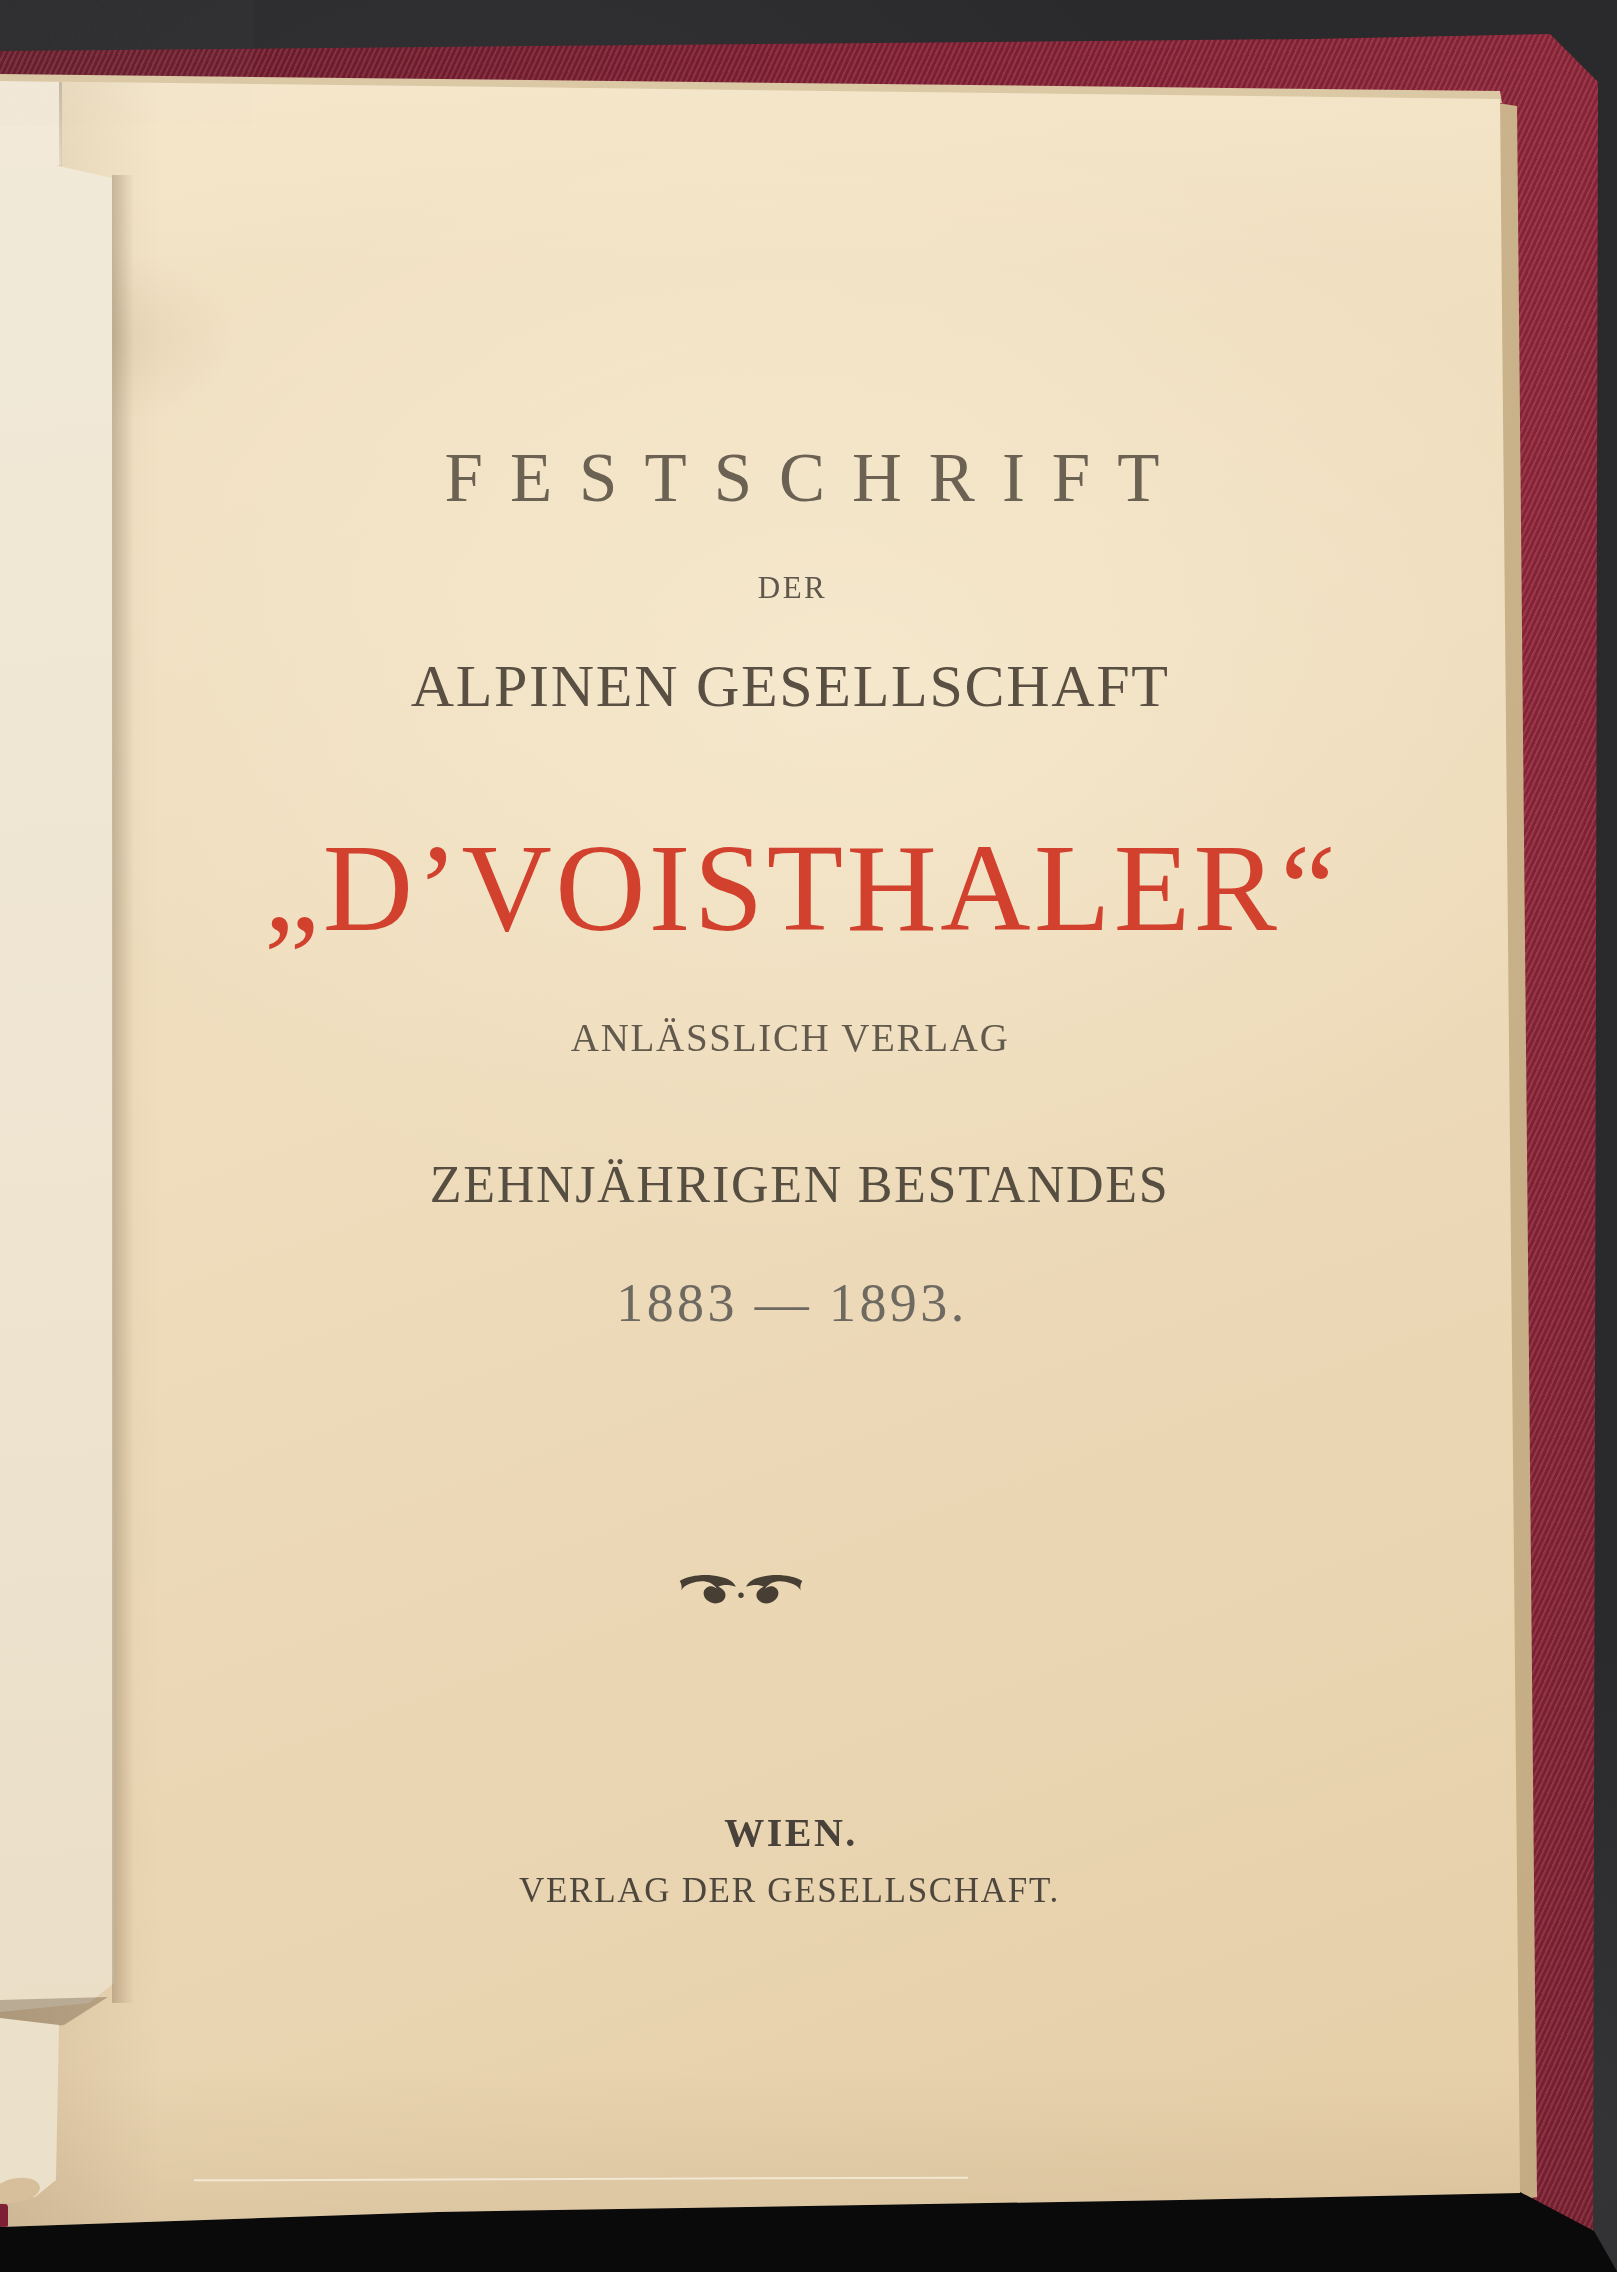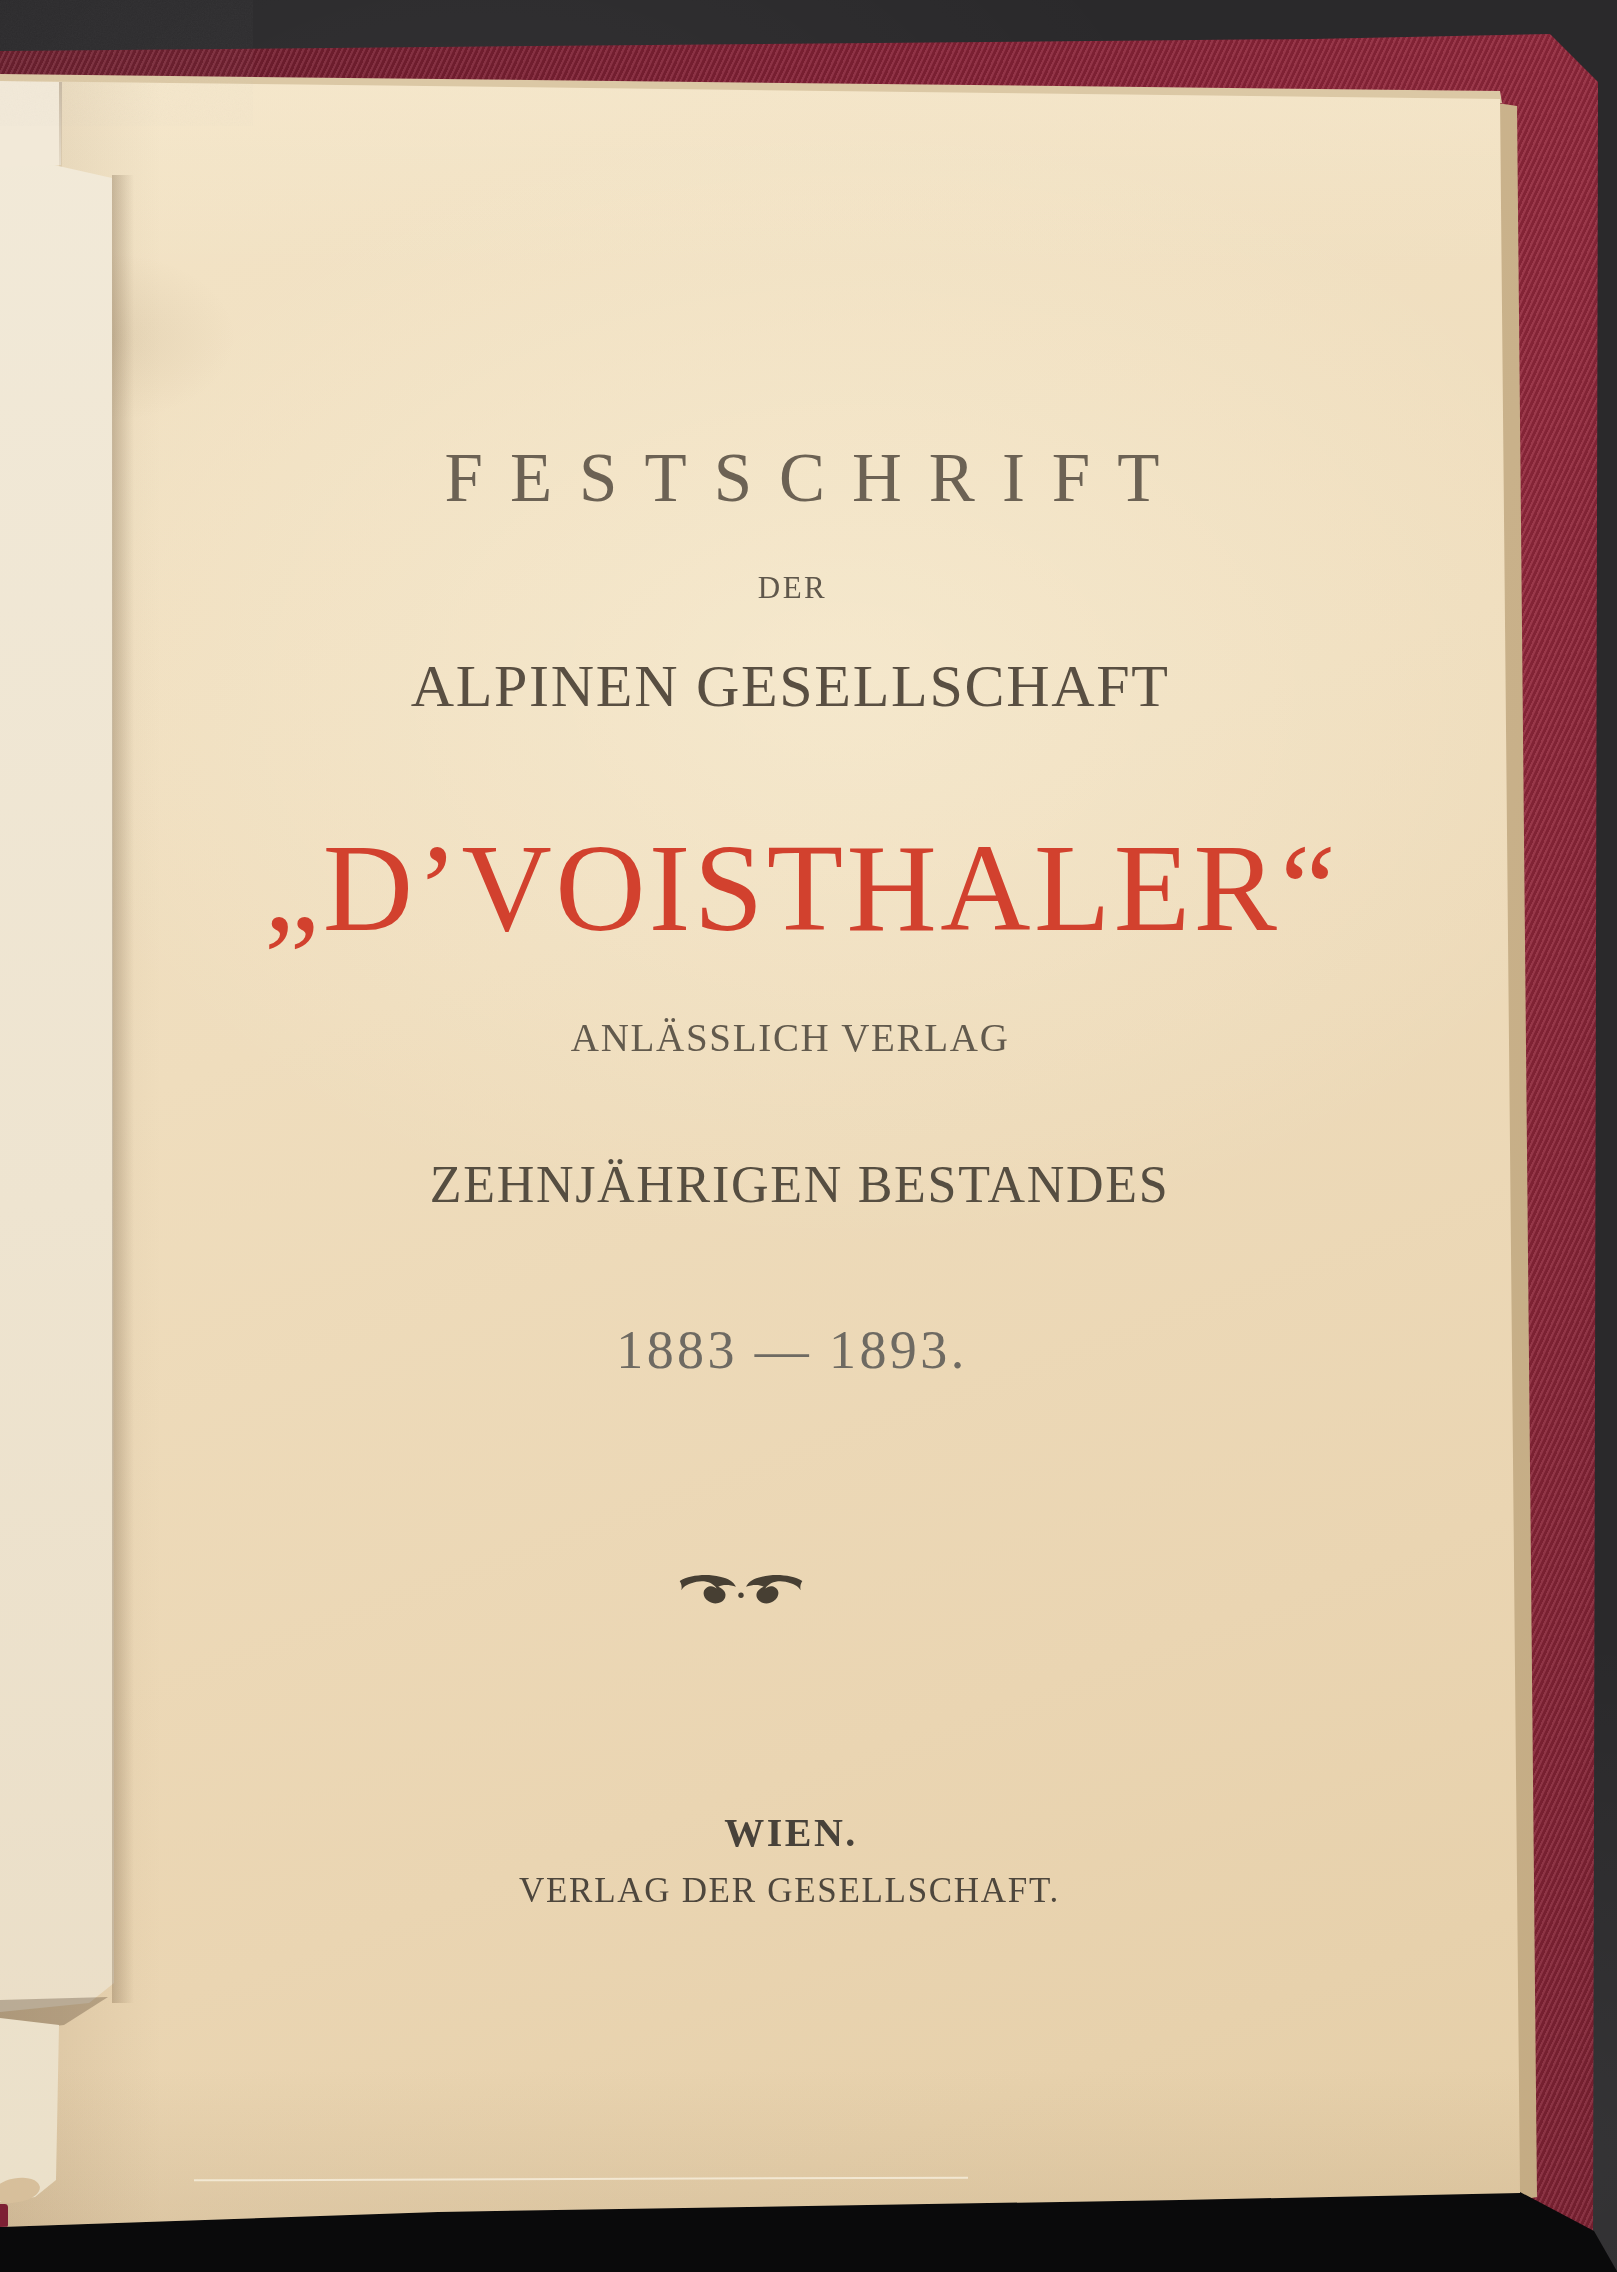--- a/index.html
+++ b/index.html
@@ -109,21 +109,21 @@
   .line{
     position:absolute;left:0;width:1481px;text-align:center;line-height:1;
     white-space:pre;color:var(--ink,#575045);margin-left:48px;
   }
   .l-festschrift{top:444px;font-size:69px;letter-spacing:27px;padding-left:27px;color:#6c6254;}
   .l-der{top:572px;font-size:31px;letter-spacing:2.5px;padding-left:4px;color:#5f574b;}
   .l-gesellschaft{top:656px;font-size:60px;letter-spacing:1.7px;padding-left:1.7px;color:#594f42;}
   .l-red{top:826px;font-size:125px;letter-spacing:3.4px;padding-left:13px;color:var(--accent-red,#d2412e);}
   .l-anlaesslich{top:1018px;font-size:39px;letter-spacing:1.7px;padding-left:1.7px;color:#625a4d;}
   .l-zehn{top:1159px;font-size:52px;letter-spacing:1.7px;padding-left:11px;color:#564e41;}
-  .l-years{top:1323px;font-size:54px;letter-spacing:3.4px;padding-left:3.4px;color:#6e6a62;}
+  .l-years{top:1276px;font-size:54px;letter-spacing:3.4px;padding-left:3.4px;color:#6e6a62;}
   .l-wien{top:1813px;font-size:40px;letter-spacing:2.5px;padding-left:2.5px;font-weight:700;color:#48423a;}
   .l-verlag{top:1873px;font-size:35px;letter-spacing:1.7px;padding-left:1px;color:#4e473d;}
   .ornament{position:absolute;left:678px;top:1569px;width:126px;height:39px;}
   
   .grain{position:absolute;inset:0;opacity:0.05;pointer-events:none;}
 </style>
 </head>
 <body>
 
 <div class="scene">

